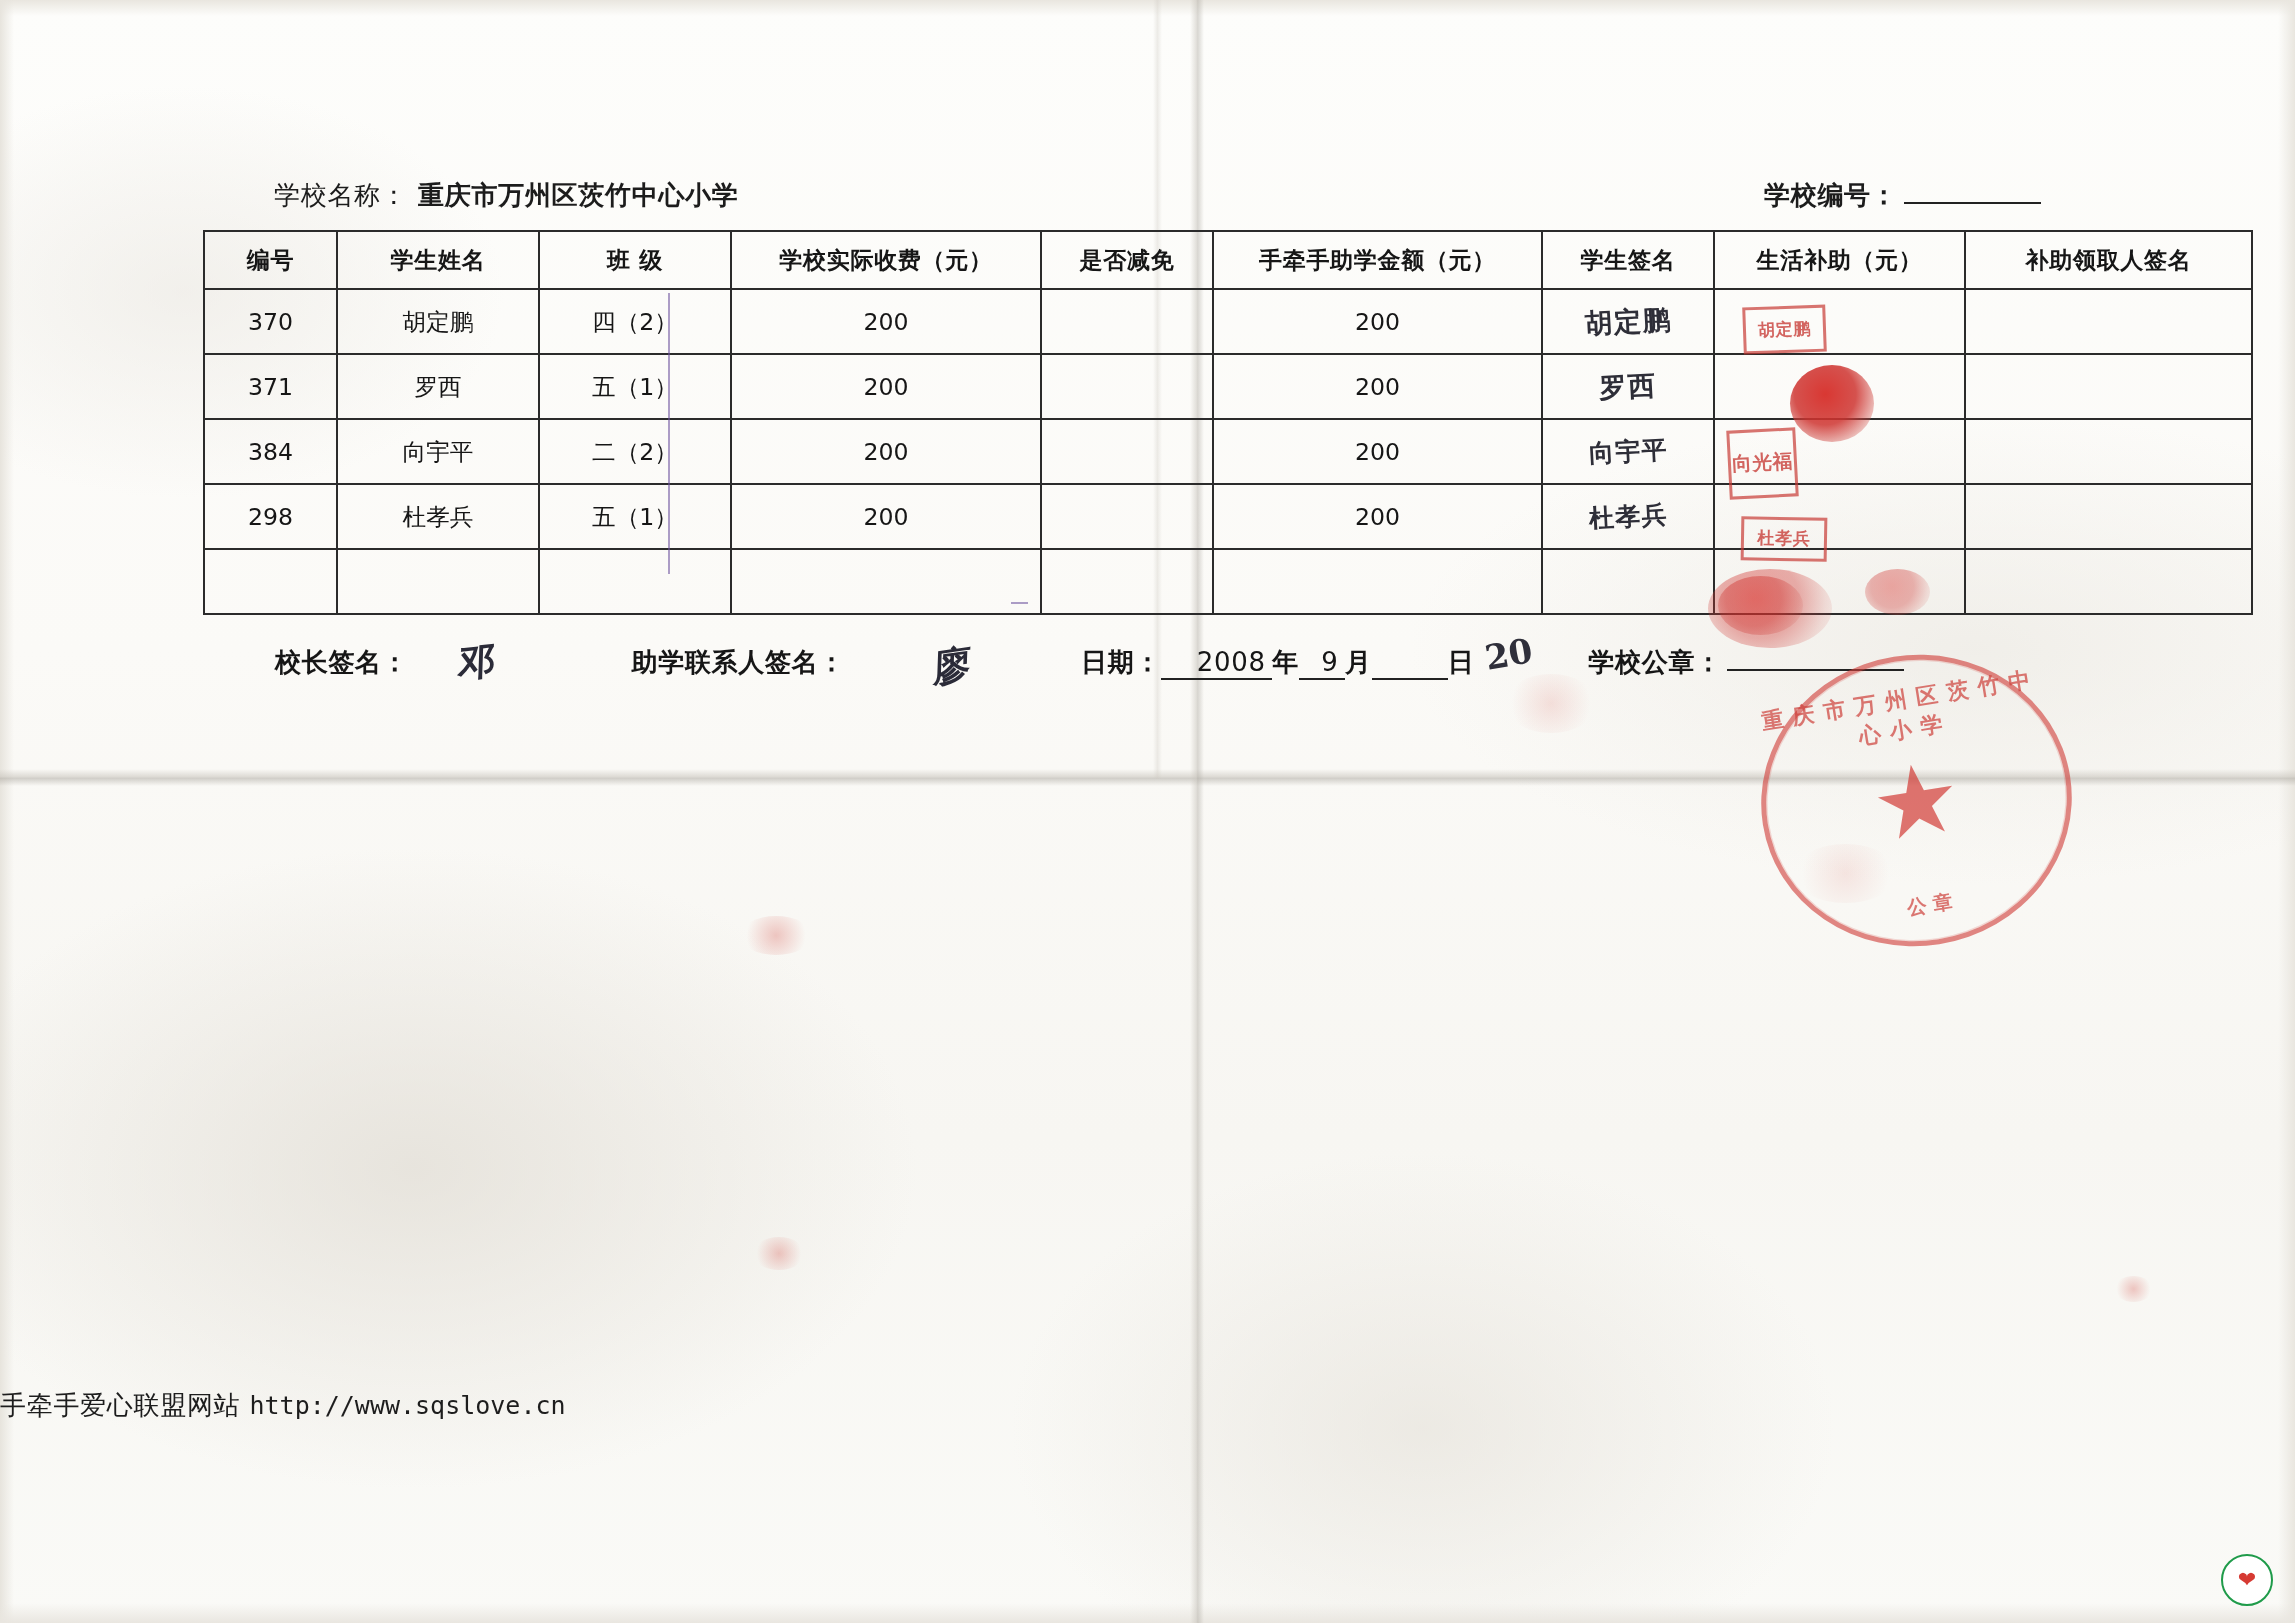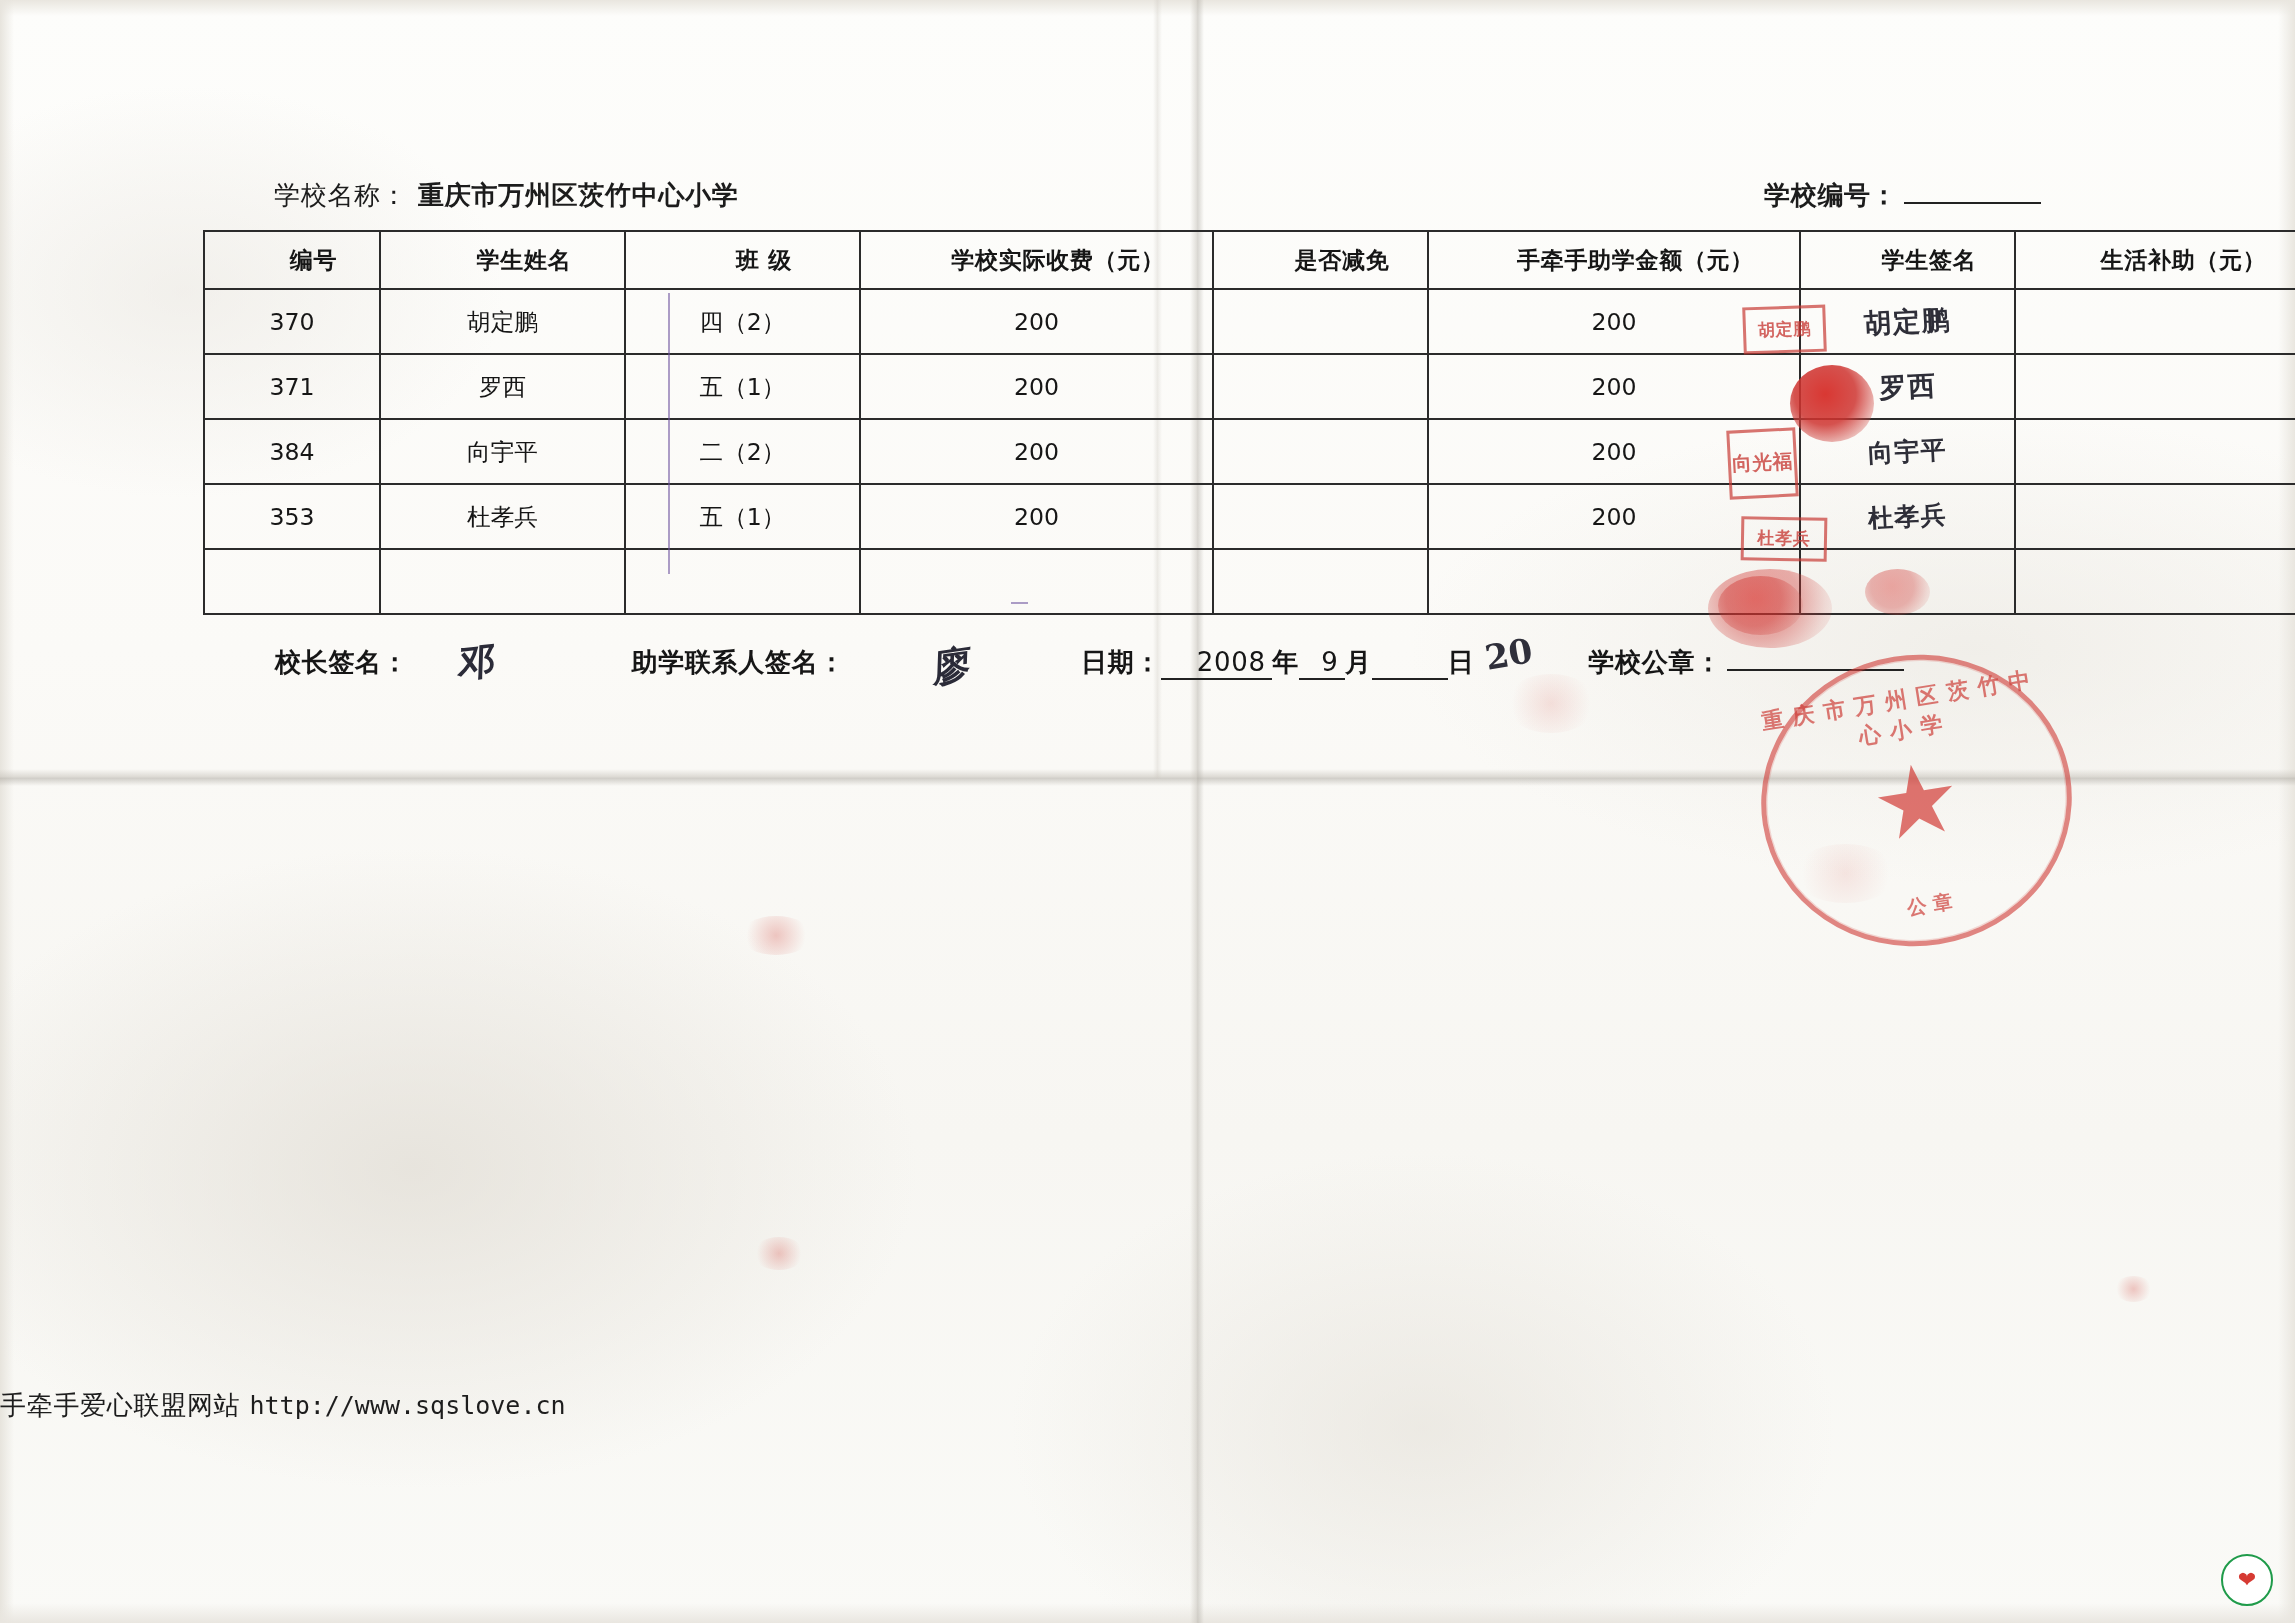--- a/index.html
+++ b/index.html
@@ -97,21 +97,20 @@
     font-size: 23px;
     color: #161616;
     padding: 0;
     background: transparent;
   }
   #grant-table th {
     font-weight: 700;
     height: 56px;
     font-size: 23px;
     letter-spacing: 0.7px;
-    padding-left: 43px;
   }
   #grant-table td { font-size: 23.6px; }
   .col-id     { width: 131px; }
   .col-name   { width: 200px; }
   .col-class  { width: 190px; }
   .col-fee    { width: 308px; }
   .col-reduce { width: 170px; }
   .col-grant  { width: 327px; }
   .col-sign   { width: 170px; }
   .col-living { width: 249px; }
@@ -369,21 +368,21 @@
       <td>向宇平</td>
       <td>二（2）</td>
       <td>200</td>
       <td></td>
       <td>200</td>
       <td><span class="handwrite handwrite-sm">向宇平</span></td>
       <td></td>
       <td></td>
     </tr>
     <tr>
-      <td>353</td>
+      <td>298</td>
       <td>杜孝兵</td>
       <td>五（1）</td>
       <td>200</td>
       <td></td>
       <td>200</td>
       <td><span class="handwrite handwrite-sm">杜孝兵</span></td>
       <td></td>
       <td></td>
     </tr>
     <tr>

